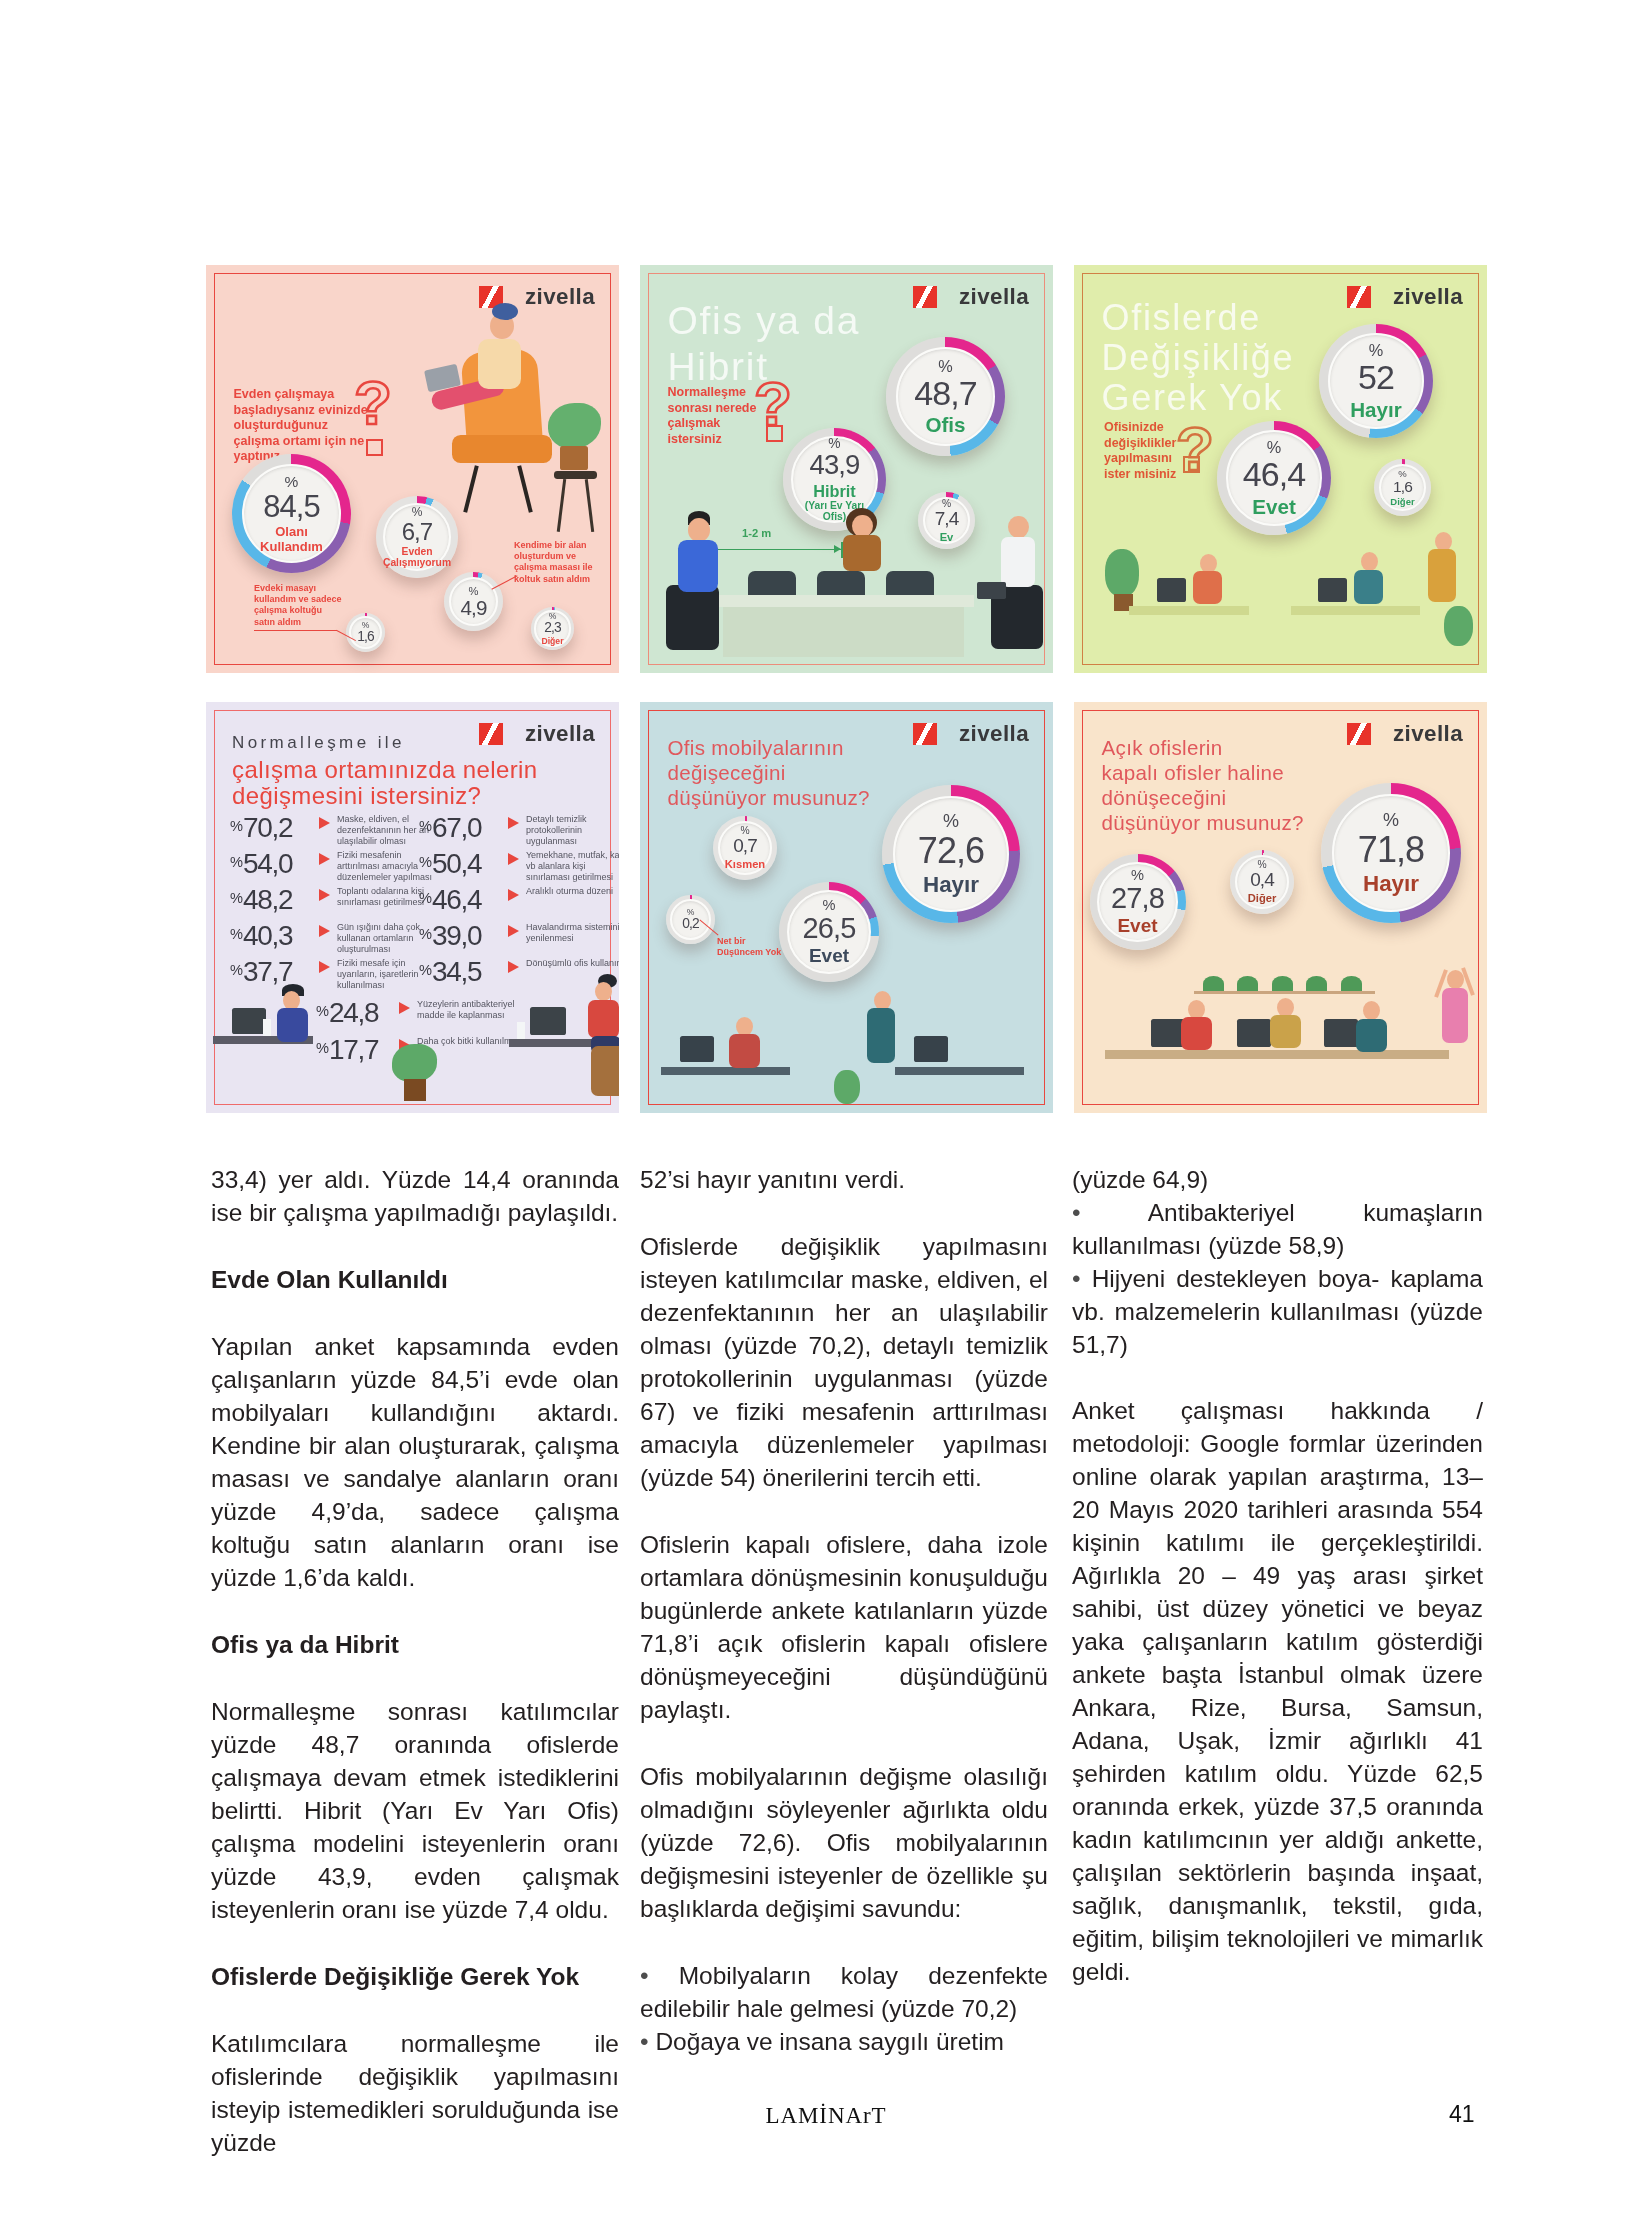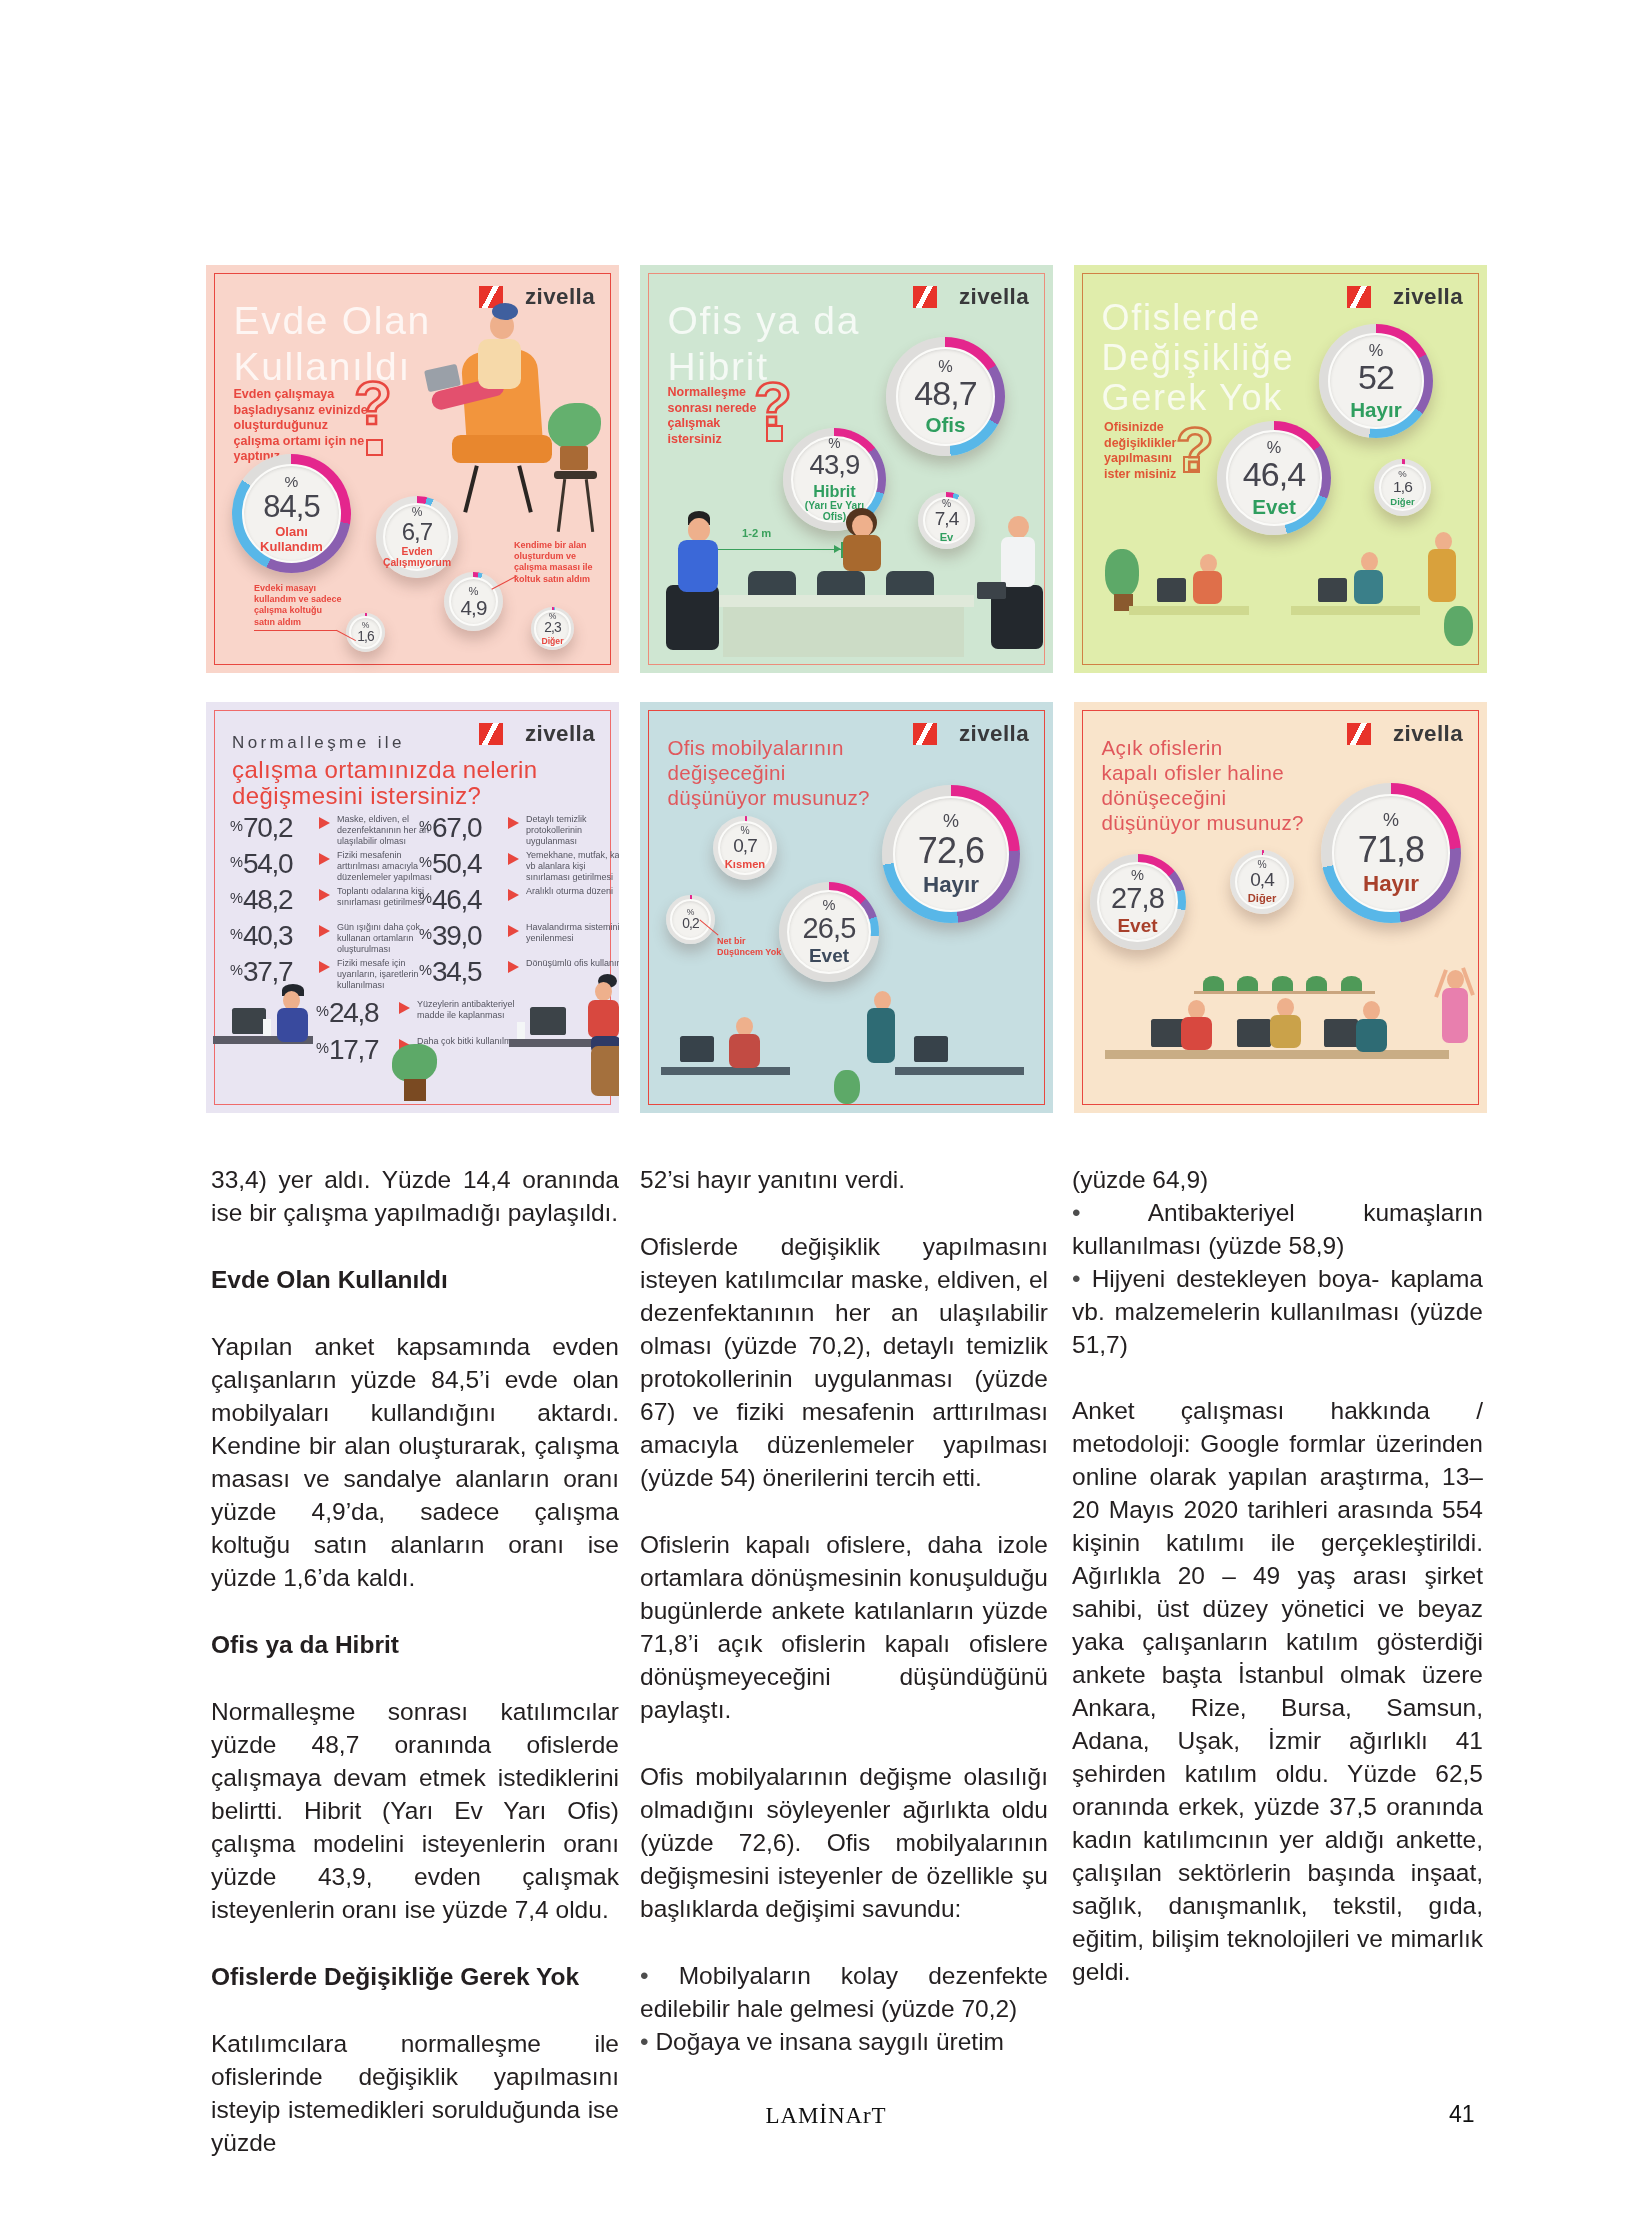--- a/index.html
+++ b/index.html
@@ -67,24 +67,20 @@
 </style>
 </head>
 <body>
 
 <div class="panel p1" style="left:206px;top:265px">
   <div class="pborder"></div>
   <div class="zlogo">
     <span class="zmark"></span>
     <span class="ztext">zivella</span>
   </div>
-  <div class="ptitle">
-    <div>Evde Olan</div>
-    <div>Kullanıldı</div>
-  </div>
   <div class="pq" style="left:27.5px;top:122px;width:138px">Evden çalışmaya başladıysanız evinizde oluşturduğunuz çalışma ortamı için ne yaptınız</div>
   <div class="qmark" style="left:148px;top:102px">?</div>
   <div class="qbox" style="left:160px;top:174px"></div>
 
   <div>
     <div class="sh" style="left:342px;top:138px;width:53px;height:46px;background:#64b06e;border-radius:50% 40% 55% 45%"></div>
     <div class="sh" style="left:354px;top:181px;width:27.5px;height:24px;background:#a96a35;border-radius:2.6px"></div>
     <div class="sh" style="left:348px;top:206px;width:43px;height:7.7px;background:#3d342c;border-radius:3.4px"></div>
     <div class="sh" style="left:354px;top:214px;width:3.4px;height:53px;background:#3d342c;transform:rotate(7deg)"></div>
     <div class="sh" style="left:382px;top:214px;width:3.4px;height:53px;background:#3d342c;transform:rotate(-7deg)"></div>

